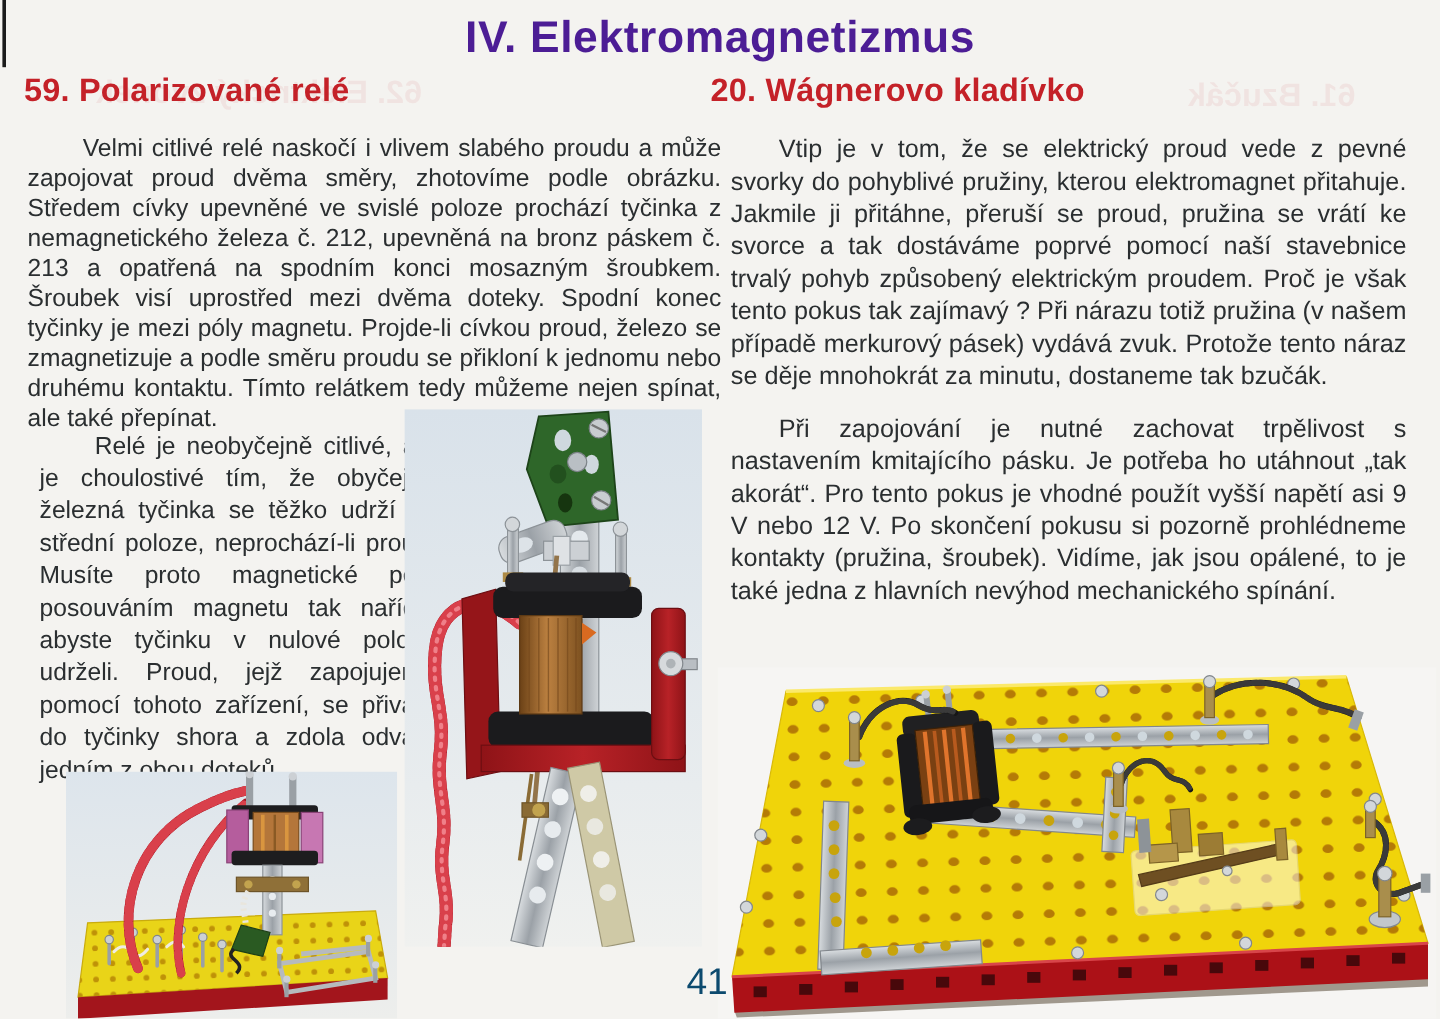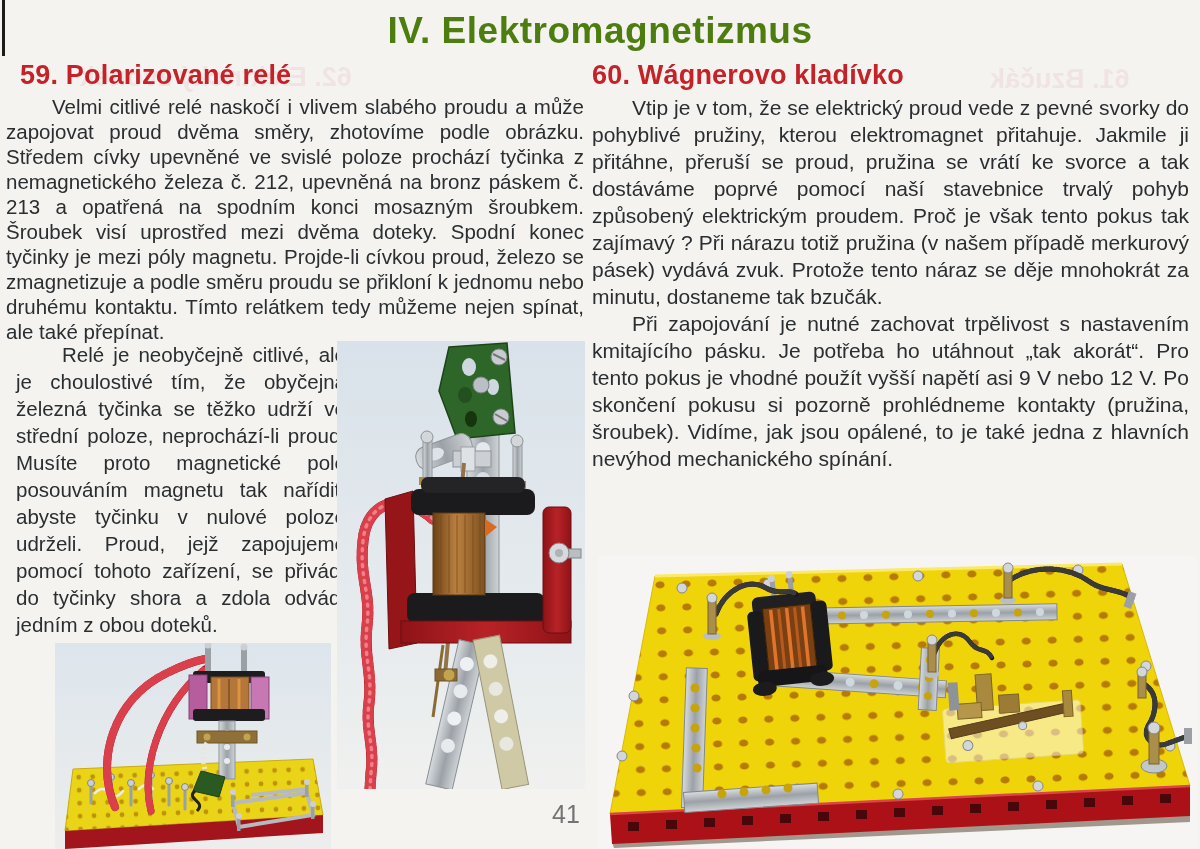--- a/index.html
+++ b/index.html
@@ -5,58 +5,58 @@
   html,body{margin:0;padding:0;}
   body{
     width:1200px;height:849px;position:relative;overflow:hidden;
     background:#f4f3f0;
     font-family:"Liberation Sans", sans-serif;
     color:#2a2e30;
   }
   .scan-line{position:absolute;left:2px;top:0;width:3px;height:56px;background:#1b1b1b;}
   .title{
     position:absolute;left:0;top:10px;width:1200px;margin:0;
-    text-align:center;font-size:37px;font-weight:bold;color:#4d7c0f;letter-spacing:.5px;
+    text-align:center;font-size:37px;font-weight:bold;color:#4c1d95;letter-spacing:.5px;
   }
   .heading{
     position:absolute;margin:0;font-size:27px;font-weight:bold;color:#c42128;letter-spacing:.2px;
   }
   .heading-left{left:20px;top:60px;}
   .heading-right{left:592px;top:60px;}
   .body{
-    margin:0;font-size:20.5px;text-align:justify;color:#2a2e30;
+    margin:17px;font-size:20.5px;text-align:justify;color:#2a2e30;
   }
   .p-left-1{position:absolute;left:6px;top:94px;width:578px;line-height:25px;text-indent:46px;}
   .p-left-2{position:absolute;left:16px;top:341px;width:330px;line-height:27px;text-indent:46px;}
   .right-col{position:absolute;left:592px;top:94px;width:597px;}
   .right-col p{line-height:27px;text-indent:40px;font-size:21px;}
   .ghost{
     position:absolute;font-weight:bold;color:#c42128;opacity:.07;
     transform:scaleX(-1);font-size:27px;white-space:nowrap;pointer-events:none;
   }
   .ghost-left{left:80px;top:62px;}
   .ghost-right{left:990px;top:64px;}
   figure{margin:0;padding:0;position:absolute;}
   .fig-middle{left:337px;top:341px;width:248px;height:448px;}
   .fig-bl{left:55px;top:643px;width:276px;height:206px;}
   .fig-br{left:598px;top:556px;width:599px;height:293px;}
-  .pageno{position:absolute;left:552px;top:800px;font-size:25px;color:#737373;}
+  .pageno{position:absolute;left:572px;top:800px;font-size:31px;color:#0c4a6e;}
 </style>
 </head>
 <body>
 
 <div class="scan-line"></div>
 
 <h1 class="title">IV. Elektromagnetizmus</h1>
 
 <div class="ghost ghost-left">62. Elektrický zvonek</div>
 <div class="ghost ghost-right">61. Bzučák</div>
 
 <h2 class="heading heading-left">59. Polarizované relé</h2>
-<h2 class="heading heading-right">60. Wágnerovo kladívko</h2>
+<h2 class="heading heading-right">20. Wágnerovo kladívko</h2>
 
 <p class="body p-left-1">Velmi citlivé relé naskočí i vlivem slabého proudu a může zapojovat proud dvěma směry, zhotovíme podle obrázku. Středem cívky upevněné ve svislé poloze prochází tyčinka z nemagnetického železa č. 212, upevněná na bronz páskem č. 213 a opatřená na spodním konci mosazným šroubkem. Šroubek visí uprostřed mezi dvěma doteky. Spodní konec tyčinky je mezi póly magnetu. Projde-li cívkou proud, železo se zmagnetizuje a podle směru proudu se přikloní k jednomu nebo druhému kontaktu. Tímto relátkem tedy můžeme nejen spínat, ale také přepínat.</p>
 <p class="body p-left-2">Relé je neobyčejně citlivé, ale je choulostivé tím, že obyčejná železná tyčinka se těžko udrží ve střední poloze, neprochází-li proud. Musíte proto magnetické pole posouváním magnetu tak nařídit, abyste tyčinku v nulové poloze udrželi. Proud, jejž zapojujeme pomocí tohoto zařízení, se přivádí do tyčinky shora a zdola odvádí jedním z obou doteků.</p>
 
 <div class="right-col">
   <p class="body">Vtip je v tom, že se elektrický proud vede z pevné svorky do pohyblivé pružiny, kterou elektromagnet přitahuje. Jakmile ji přitáhne, přeruší se proud, pružina se vrátí ke svorce a tak dostáváme poprvé pomocí naší stavebnice trvalý pohyb způsobený elektrickým proudem. Proč je však tento pokus tak zajímavý ? Při nárazu totiž pružina (v našem případě merkurový pásek) vydává zvuk. Protože tento náraz se děje mnohokrát za minutu, dostaneme tak bzučák.</p>
   <p class="body">Při zapojování je nutné zachovat trpělivost s nastavením kmitajícího pásku. Je potřeba ho utáhnout „tak akorát“. Pro tento pokus je vhodné použít vyšší napětí asi 9 V nebo 12 V. Po skončení pokusu si pozorně prohlédneme kontakty (pružina, šroubek). Vidíme, jak jsou opálené, to je také jedna z hlavních nevýhod mechanického spínání.</p>
 </div>
 
 <figure class="fig-middle">

